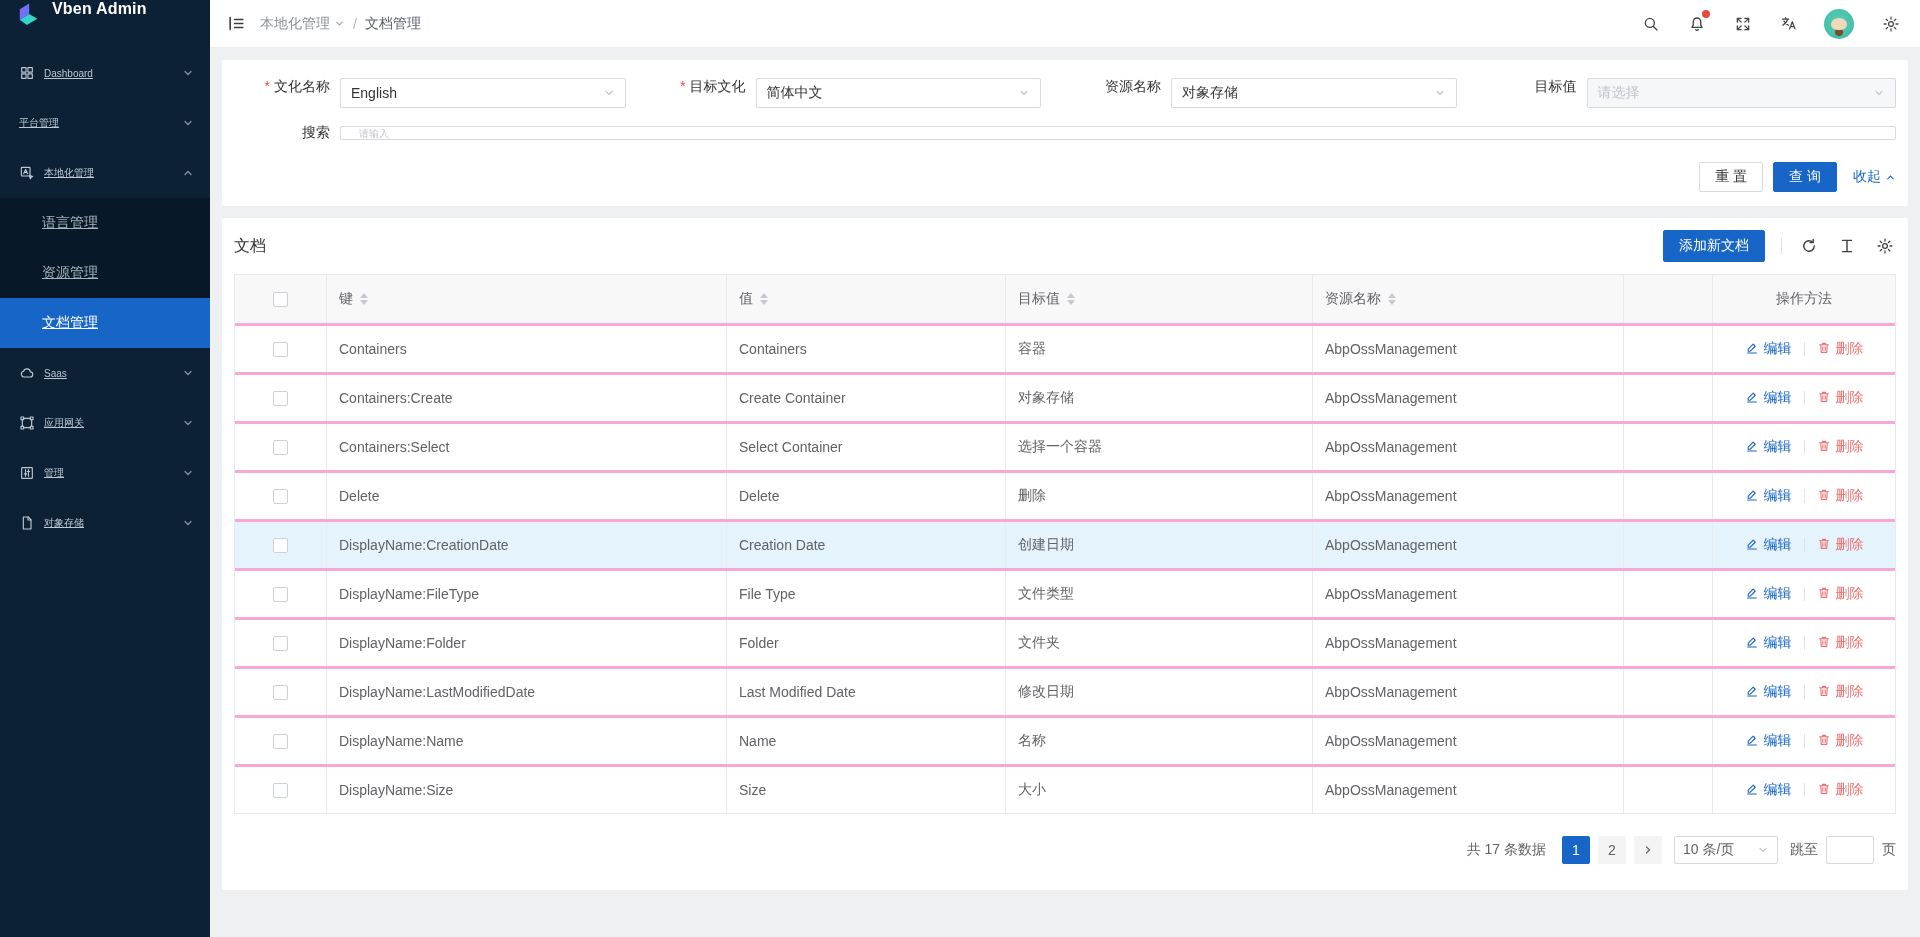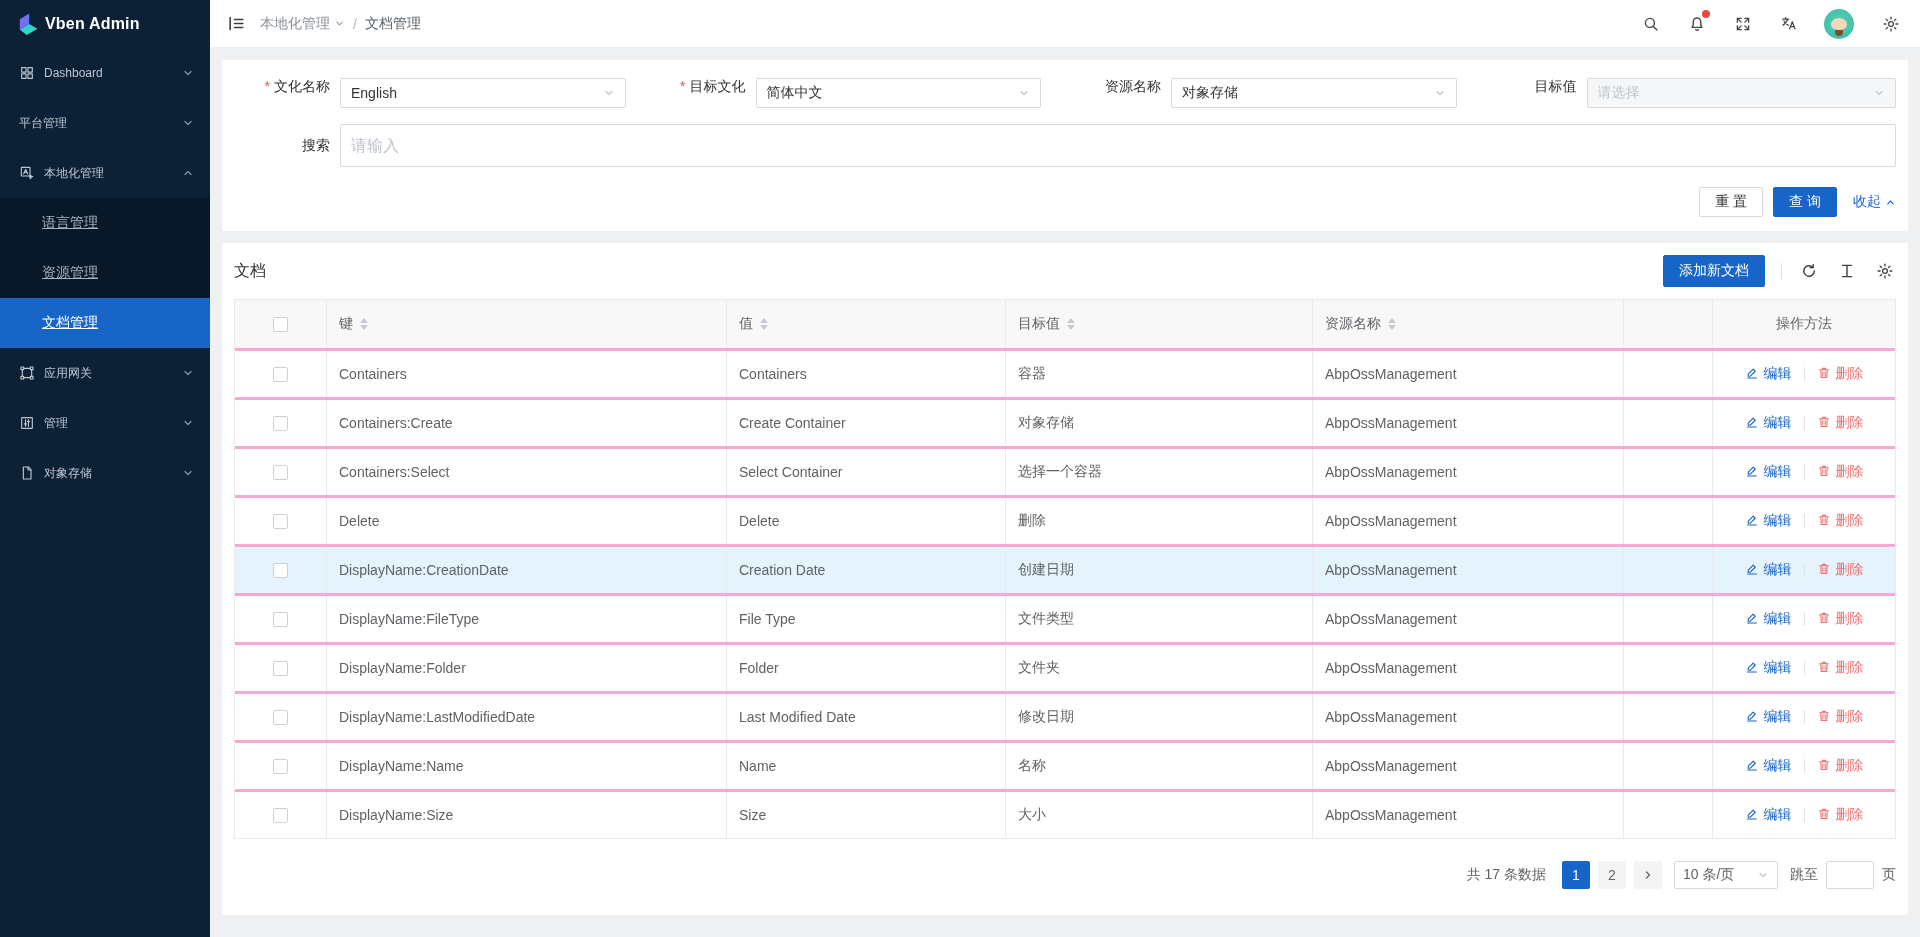--- a/index.html
+++ b/index.html
@@ -2,23 +2,23 @@
 <html><head>
 <meta charset="utf-8">
 <style>
   * { box-sizing: border-box; margin: 0; padding: 0; }
   html,body { width:1920px; height:937px; overflow:hidden; }
   body { font-family:"Liberation Sans","DejaVu Sans",sans-serif; font-size:14px; color:#333; background:#eef0f2; }
   .app { display:flex; width:1920px; height:937px; }
 
   
   .sidebar { width:210px; min-width:210px; height:100%; background:#0c2135; color:#bdc6d2; }
-  .logo { height:48px; display:flex; align-items:center; padding-left:14px; gap:3px; cursor:pointer; }
+  .logo { height:48px; display:flex; padding-left:14px; gap:10px; cursor:pointer; }
   .logo-title { color:#fff; font-size:16px; font-weight:bold; letter-spacing:.2px; }
-  .menu-item { height:50px; display:flex; align-items:center; padding:0 16px 0 19px; cursor:pointer; position:relative; font-size:12px; }
+  .menu-item { height:50px; display:flex; align-items:center; padding:0 16px 0 19px; cursor:pointer; position:relative; font-size:10px;text-decoration:underline; }
   .menu-item .icon { width:16px; height:16px; margin-right:9px; display:inline-flex; }
   .menu-item .icon svg, .submenu-item .icon svg { width:16px; height:16px; }
   .menu-label { flex:1; }
   .menu-chevron { width:12px; height:12px; color:#8b94a3; display:inline-flex; }
   .menu-chevron svg { width:12px; height:12px; }
   .submenu { background:#081828; }
   .submenu-item { height:50px; display:flex; align-items:center; padding-left:42px; cursor:pointer; color:#a9b2bd;text-decoration:underline; }
   .submenu-item.active { background:#1765c7; color:#fff; }
 
   
@@ -50,21 +50,21 @@
   .field:last-child { padding-right:0; }
   .field-label { width:96px; min-width:96px; text-align:right; margin-right:10px; color:#333; }
   .field-label[data-required="true"]::before { content:"*"; color:#e34d59; margin-right:4px; }
   .select { flex:1; height:30px; border:1px solid #d9d9d9; border-radius:2px; background:#fff; display:flex; align-items:center; justify-content:space-between; padding:0 10px; cursor:pointer; }
   .select .sel-value { color:#333; }
   .select.placeholder .sel-value { color:#c0c4cc; }
   .select.disabled { background:#f6f7f8; cursor:not-allowed; }
   .select-arrow { display:inline-flex; color:#c0c4cc; } .select-arrow svg { width:12px; height:12px; }
   .search-row { display:flex; align-items:center; margin-top:16px; }
   .search-row .field-label { margin-right:10px; }
-  .text-input { flex:1; height:43px; border:1px solid #d9d9d9; border-radius:2px; padding:0 10px; font-size:16px; color:#333; outline:none; font-family:inherit; }
+  .text-input { flex:1; height:14px; border:1px solid #d9d9d9; border-radius:2px; padding:0 18px; font-size:10px; color:#333; outline:none; font-family:inherit; }
   .text-input::placeholder { color:#c0c4cc; }
   .filter-actions { display:flex; align-items:center; justify-content:flex-end; gap:10px; margin-top:20px; }
   .btn { height:30px; padding:0 15px; border:1px solid #d9d9d9; background:#fff; border-radius:2px; font-size:14px; color:#333; cursor:pointer; font-family:inherit; }
   .btn.primary { background:#1765c7; border-color:#1765c7; color:#fff; }
   .collapse-link { color:#1765c7; display:inline-flex; align-items:center; gap:4px; cursor:pointer; margin-left:6px; }
   .collapse-link svg { width:11px; height:11px; }
 
   
   .table-card { margin-top:12px; padding:0 12px 26px; }
   .card-header { height:56px; display:flex; align-items:center; justify-content:space-between; }
@@ -177,20 +177,33 @@
           <div class="submenu-item">
             <span>资源管理</span>
           </div>
           <div class="submenu-item active">
             <span>文档管理</span>
           </div>
         </div>
         <div class="menu-item">
           <span class="icon">
             <svg viewBox="0 0 24 24" fill="none" stroke="currentColor" stroke-width="1.7" stroke-linecap="round" stroke-linejoin="round">
+              <path d="M7.3 18h9.2a3.8 3.8 0 0 0 .6-7.6 5.3 5.3 0 0 0-10.3-1A4.4 4.4 0 0 0 7.3 18z"></path>
+            </svg>
+          </span>
+          <span class="menu-label">Saas</span>
+          <span class="menu-chevron">
+            <svg viewBox="0 0 24 24" fill="none" stroke="currentColor" stroke-width="2.4" stroke-linecap="round" stroke-linejoin="round">
+              <polyline points="6,9 12,15 18,9"></polyline>
+            </svg>
+          </span>
+        </div>
+        <div class="menu-item">
+          <span class="icon">
+            <svg viewBox="0 0 24 24" fill="none" stroke="currentColor" stroke-width="1.7" stroke-linecap="round" stroke-linejoin="round">
               <rect x="3" y="3" width="4" height="4"></rect>
               <rect x="17" y="3" width="4" height="4"></rect>
               <rect x="3" y="17" width="4" height="4"></rect>
               <rect x="17" y="17" width="4" height="4"></rect>
               <path d="M7 5h10M7 19h10M5 7v10M19 7v10"></path>
             </svg>
           </span>
           <span class="menu-label">应用网关</span>
           <span class="menu-chevron">
             <svg viewBox="0 0 24 24" fill="none" stroke="currentColor" stroke-width="2.4" stroke-linecap="round" stroke-linejoin="round">

